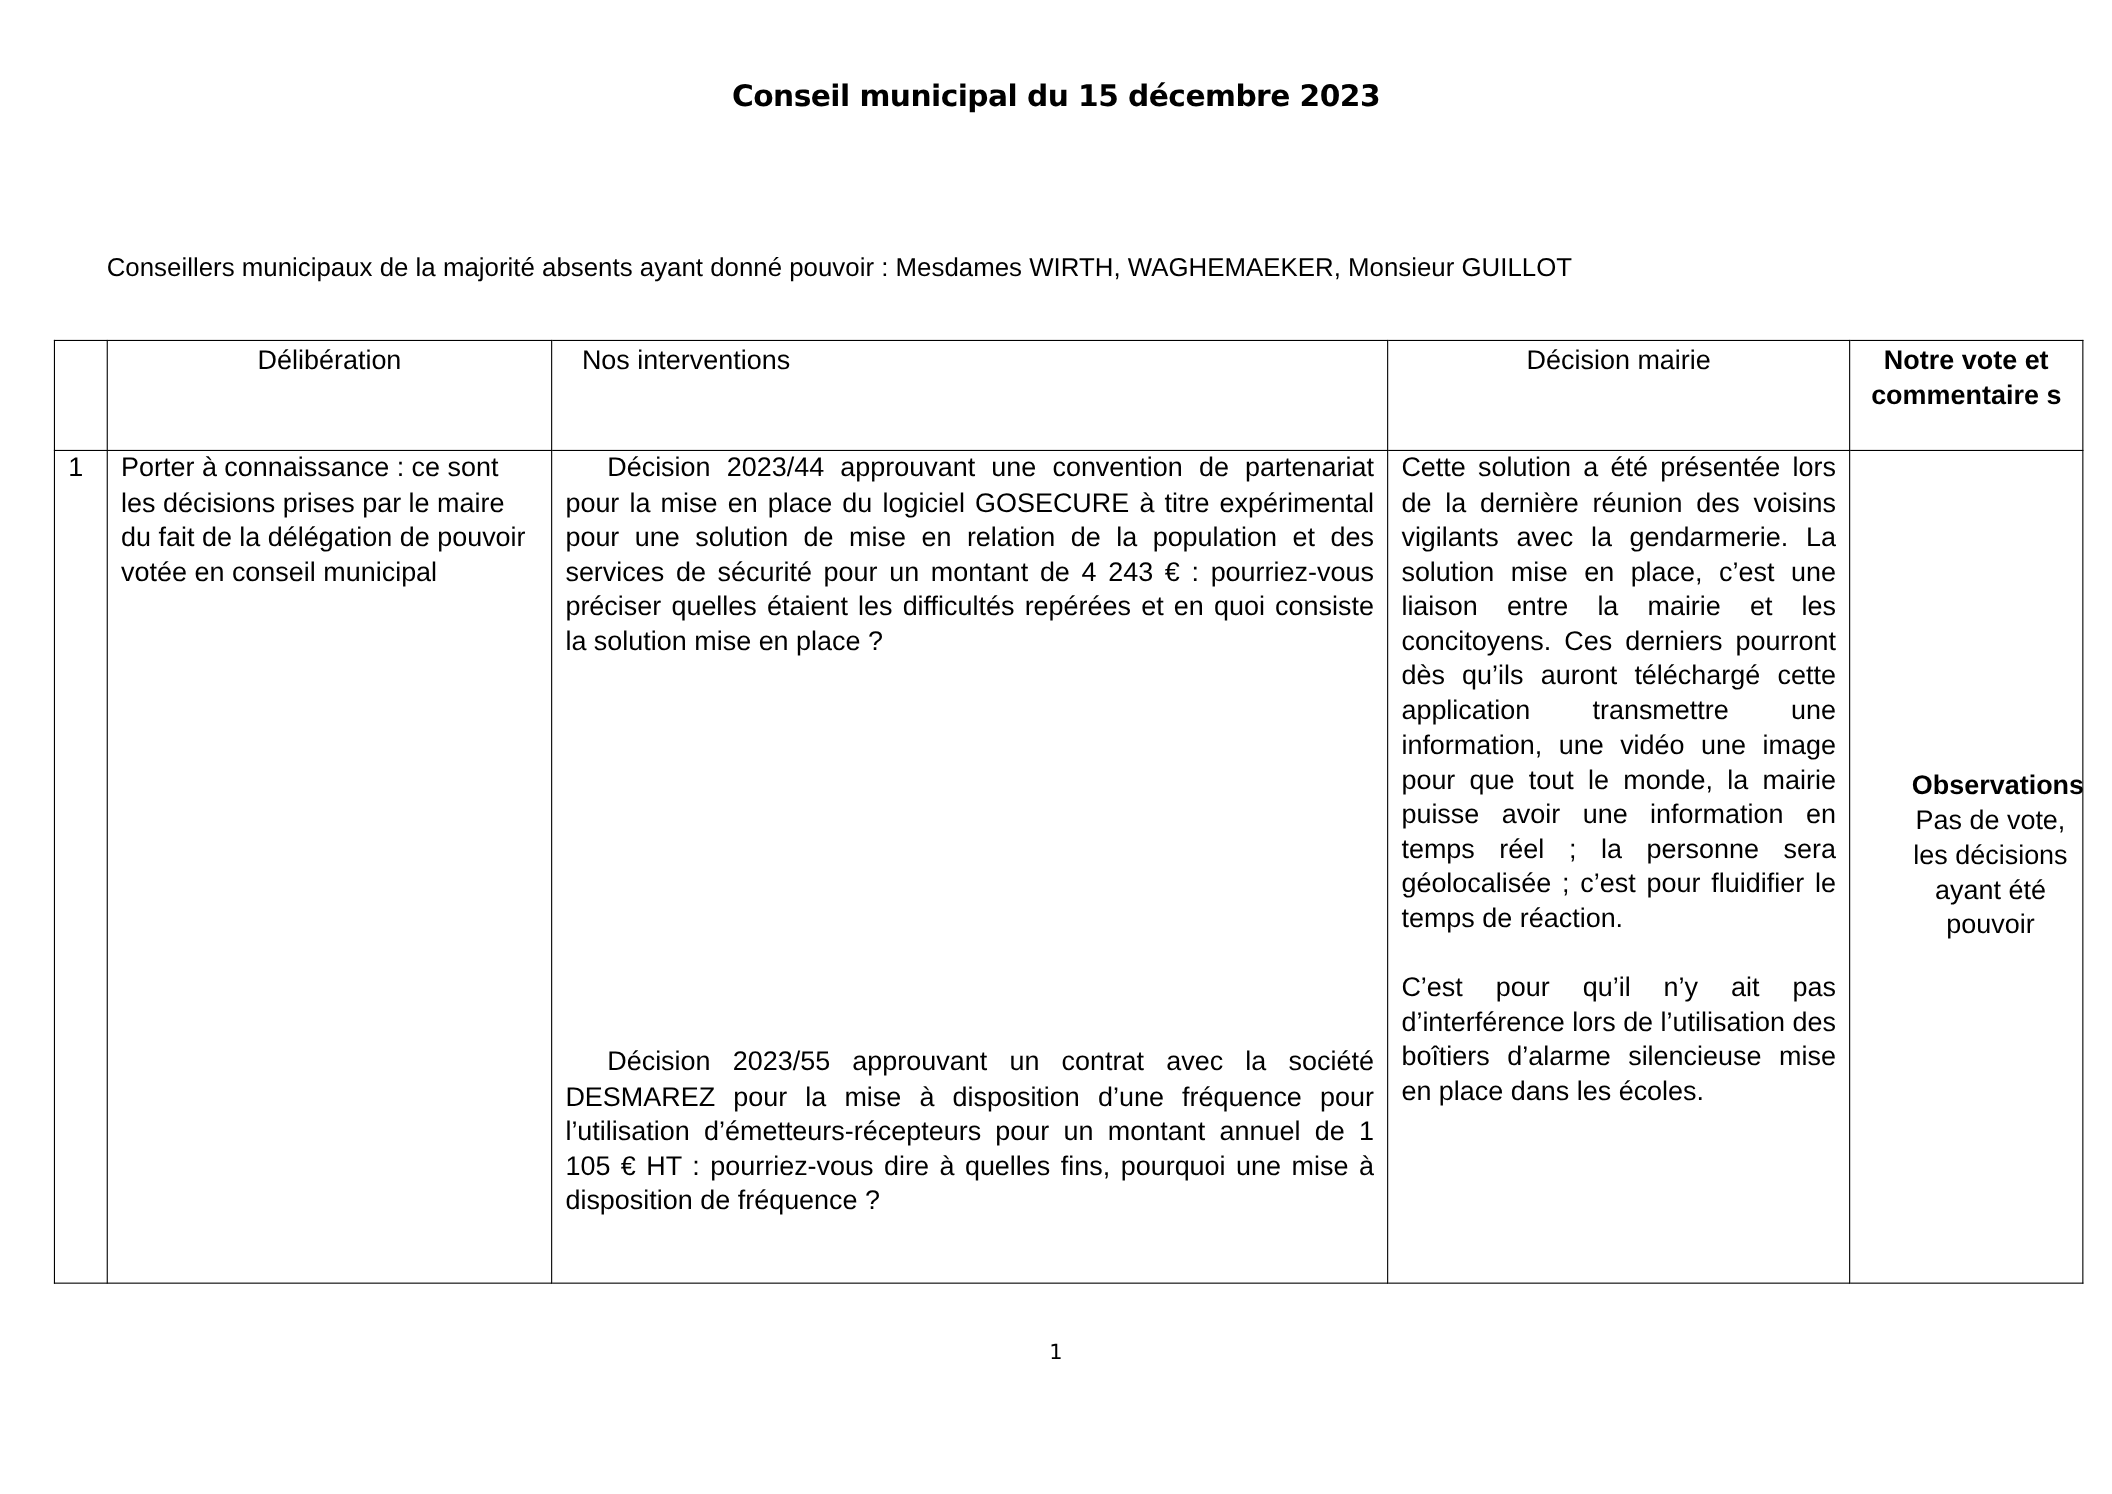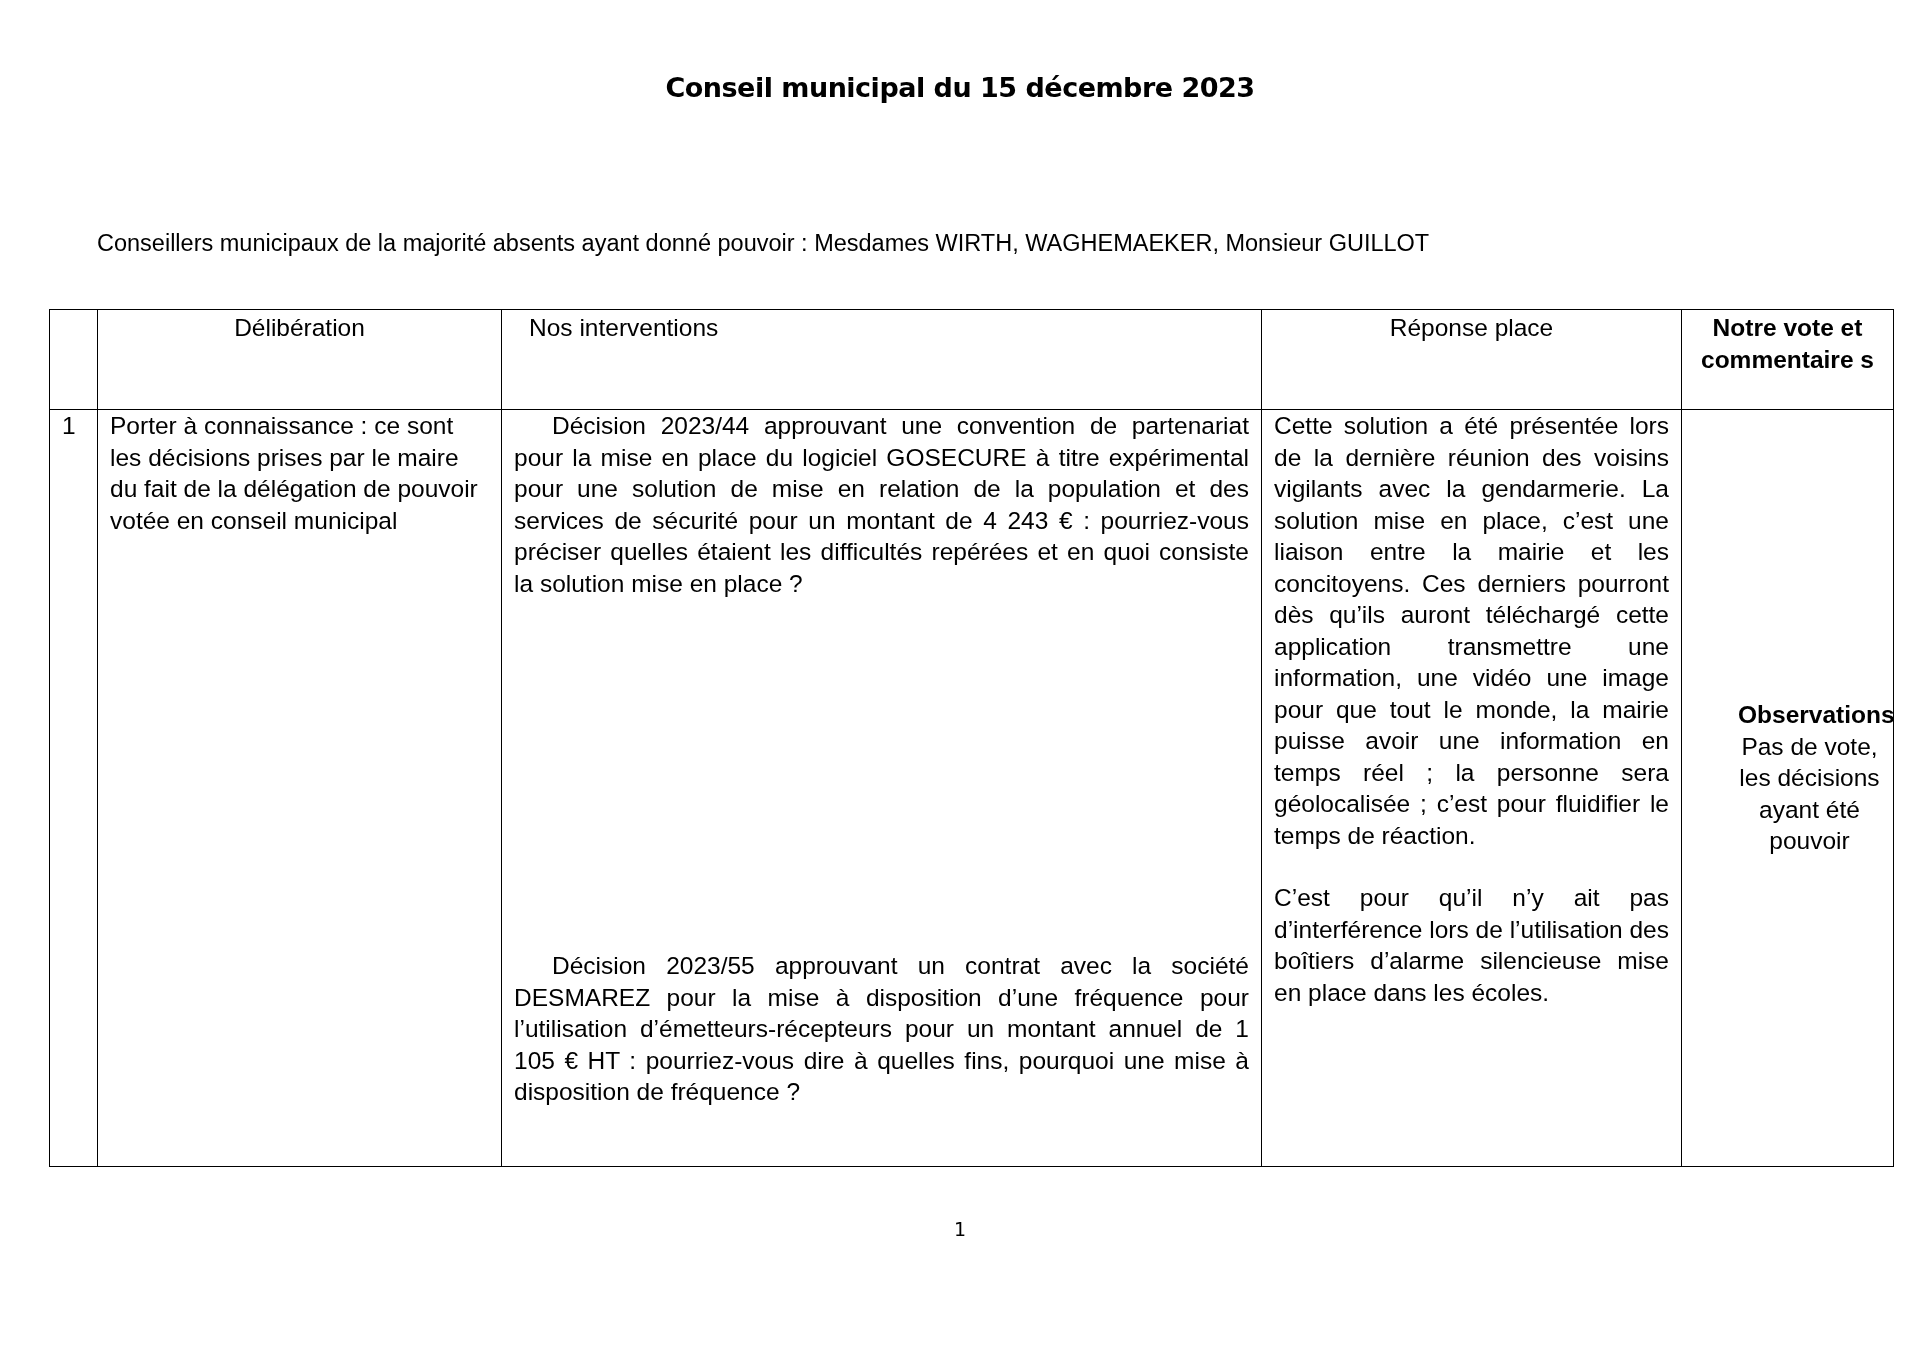--- a/index.html
+++ b/index.html
@@ -60,21 +60,21 @@
       <col class="c2">
       <col class="c3">
       <col class="c4">
       <col class="c5">
   </colgroup>
   <thead>
     <tr>
       <th></th>
       <th class="h-delib">Délibération</th>
       <th class="h-interv">Nos interventions</th>
-      <th class="h-rep">Réponse place</th>
+      <th class="h-rep">Décision mairie</th>
       <th class="h-vote">Notre vote et commentaire s</th>
     </tr>
   </thead>
   <tbody>
     <tr class="row1">
       <td class="num">1</td>
       <td class="delibtext">Porter à connaissance : ce sont les décisions prises par le maire du fait de la délégation de pouvoir votée en conseil municipal</td>
       <td class="interv">
         <div><span class="u">Décision 2023/44 approuvant une convention de partenariat pour la mise en place du logiciel GOSECURE à titre expérimental pour une solution de mise en relation de la population et des services de sécurité pour un montant de 4 243 € </span><span>: pourriez-vous préciser quelles étaient les difficultés repérées et en quoi consiste la solution mise en place ?</span></div>
         <div class="gap1"></div>

